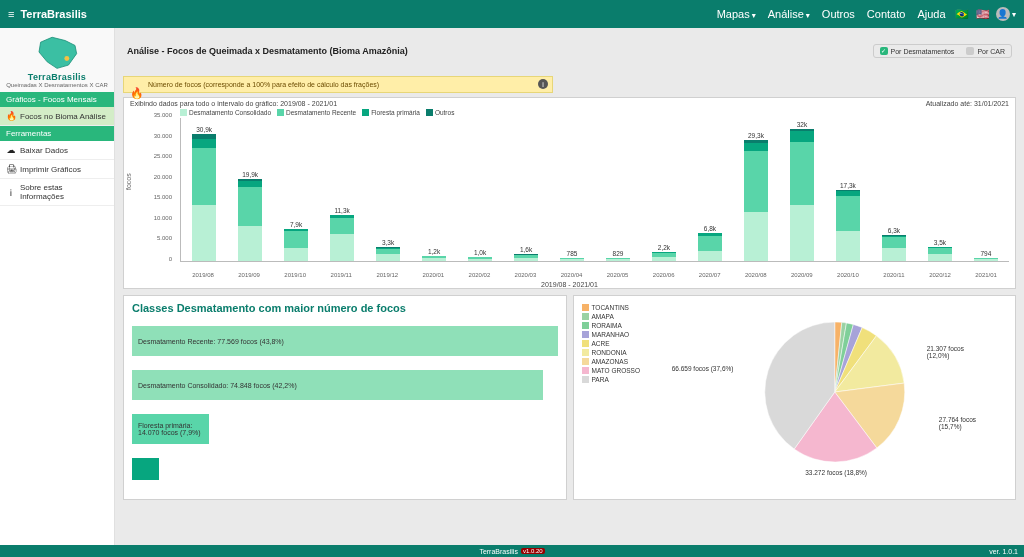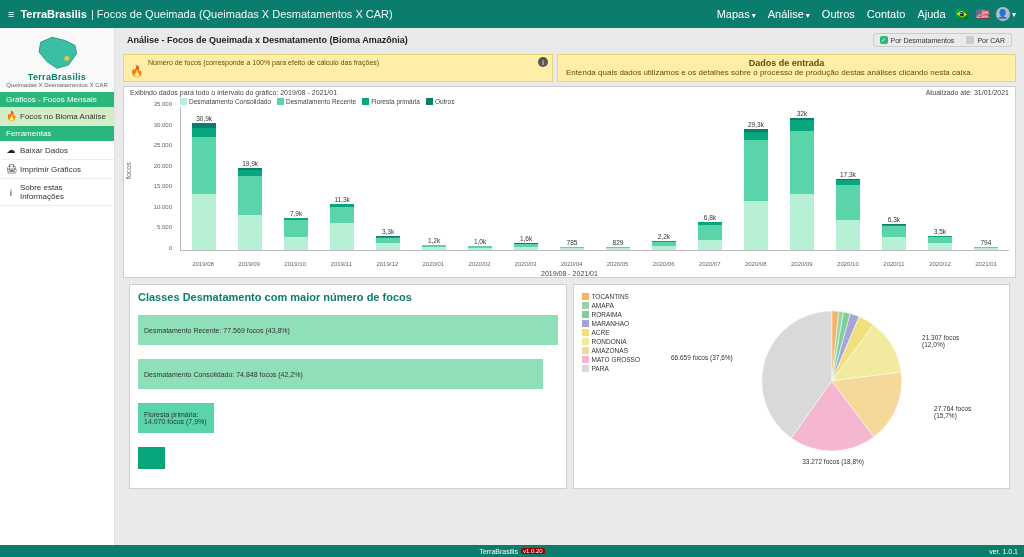--- a/index.html
+++ b/index.html
@@ -35,21 +35,21 @@
   .logo-box .mapshape { width:50px; height:36px; margin:0 auto 2px; position:relative; }
   .logo-box .mapshape svg { width:100%; height:100%; }
   .logo-box .brand { color:var(--teal-dark); font-size:9px; font-weight:bold; letter-spacing:.3px; }
   .logo-box .sub { font-size:6px; color:#666; }
   .sb-head { background:var(--banner-green); color:#fff; font-size:8px; padding:3px 6px; }
   .sb-item { display:flex; align-items:center; gap:4px; padding:4px 6px; font-size:8px; cursor:pointer; border-bottom:1px solid #eee; }
   .sb-item.active { background:var(--sidebar-active); }
   .sb-item .icn { width:10px; text-align:center; font-size:9px; color:#222; }
   
   .main { position:absolute; left:115px; right:0; top:28px; bottom:12px; overflow:hidden; padding:0 6px; background:#eaeaea; }
-  .subbar { display:flex; align-items:center; padding:5px 6px; }
+  .subbar { display:flex; align-items:center; padding:16px 6px; }
   .subbar .title { font-size:9px; font-weight:bold; color:#222; }
   .subbar .spacer { flex:1; }
   .toggle { display:flex; border:1px solid #ccc; border-radius:3px; overflow:hidden; font-size:7px; }
   .toggle .seg { display:flex; align-items:center; padding:2px 6px; gap:3px; cursor:pointer; }
   .toggle .seg.on .chip { width:8px; height:8px; background:var(--banner-green); display:inline-block; color:#fff; font-size:6px; text-align:center; line-height:8px; border-radius:2px;}
   .toggle .seg.off .chip { width:8px; height:8px; background:#ccc; display:inline-block; border-radius:2px;}
   
   .row-banners { display:flex; gap:4px; margin:2px 2px 4px; }
   .counter-box { flex: 0 0 430px; background:var(--yellow-banner); border:1px solid #e7d678; padding:4px 8px 4px 8px; position:relative;}
   .counter-box .fire { position:absolute; left:6px; top:10px; color:#b54; font-size:11px; }
@@ -71,21 +71,21 @@
   .yaxis .tick { position:absolute; right:2px; text-align:right; }
   .plot { position:absolute; left:56px; right:6px; top:0; bottom:26px; border-left:1px solid #bbb; border-bottom:1px solid #bbb; }
   .plot .cols { display:flex; align-items:flex-end; height:100%; gap:2%; padding:0 1%; }
   .plot .col { flex:1; display:flex; flex-direction:column; justify-content:flex-end; align-items:center; position:relative; }
   .plot .col .stack { width:80%; display:flex; flex-direction:column-reverse; }
   .plot .col .vlab { position:absolute; bottom:100%; font-size:6.5px; color:#333; margin-bottom:1px; white-space:nowrap;}
   .xaxis { position:absolute; left:56px; right:6px; bottom:10px; display:flex; font-size:6px; color:#666; }
   .xaxis span { flex:1; text-align:center; }
   .xcap { position:absolute; left:0; right:0; bottom:0; text-align:center; font-size:7px; color:#444; }
   
-  .cols2 { display:flex; gap:6px; margin:0 8px;align-items:center; }
+  .cols2 { display:flex; gap:6px; margin:0 2px;align-items:center; }
   .cols2 .card { flex:1; padding:6px 8px 6px; margin:0; height:205px; overflow:hidden;}
   .card-title { font-size:11px; font-weight:bold; color:var(--teal-dark); margin-bottom:6px; }
   
   .hbars { padding-top:6px; }
   .hbars .hb { margin-bottom:14px; }
   .hbars .hb .bar { height:30px; display:flex; align-items:center; font-size:7px; color:#333; padding-left:6px; }
   .hbars .hb .bar.sp { height:22px; background:var(--bar-dark); width:14px; margin-top:8px;}
   
   .pie-wrap { display:flex; height:170px; }
   .pie-legend { width:80px; font-size:6.5px; color:#333; padding-top:2px; }
@@ -98,21 +98,20 @@
   .footer { position:absolute; left:0; right:0; bottom:0; height:12px; background:var(--teal-dark); color:#fff; font-size:7px; display:flex; align-items:center; justify-content:center; }
   .footer .ver { position:absolute; right:6px; font-size:7px; }
   .footer .badge { display:inline-block; background:#900; color:#fff; font-size:6px; padding:0 2px; margin-left:3px; border-radius:2px;}
 </style>
 </head>
 <body>
 
 <div class="topnav">
   <span class="hamburger">≡</span>
   <span class="brand">TerraBrasilis</span>
-  <span class="pagetitle">| Focos de Queimada (Queimadas X Desmatamentos X CAR)</span>
   <span class="spacer"></span>
   <span class="navlink"><span>Mapas</span><span class="caret">▾</span></span>
   <span class="navlink"><span>Análise</span><span class="caret">▾</span></span>
   <span class="navlink">Outros</span>
   <span class="navlink">Contato</span>
   <span class="navlink">Ajuda</span>
   <span class="flags">
     <span>🇧🇷</span>
     <span>🇺🇸</span>
   </span>
@@ -165,24 +164,20 @@
           <span>Por CAR</span>
         </div>
     </div>
   </div>
 
   <div class="row-banners">
     <div class="counter-box">
       <span class="fire">🔥</span>
       <span class="info-i">i</span>
       <div class="lbl">Número de focos (corresponde a 100% para efeito de cálculo das frações)</div>
-    </div>
-    <div class="data-box">
-      <div class="hd">Dados de entrada</div>
-      <div class="tx">Entenda quais dados utilizamos e os detalhes sobre o processo de produção destas análises clicando nesta caixa.</div>
     </div>
   </div>
 
   <div class="card">
     <div class="sub">
       <span>Exibindo dados para todo o intervalo do gráfico:  2019/08 - 2021/01</span>
       <span>Atualizado até: 31/01/2021</span>
     </div>
     <div class="legend">
       <div class="item">

